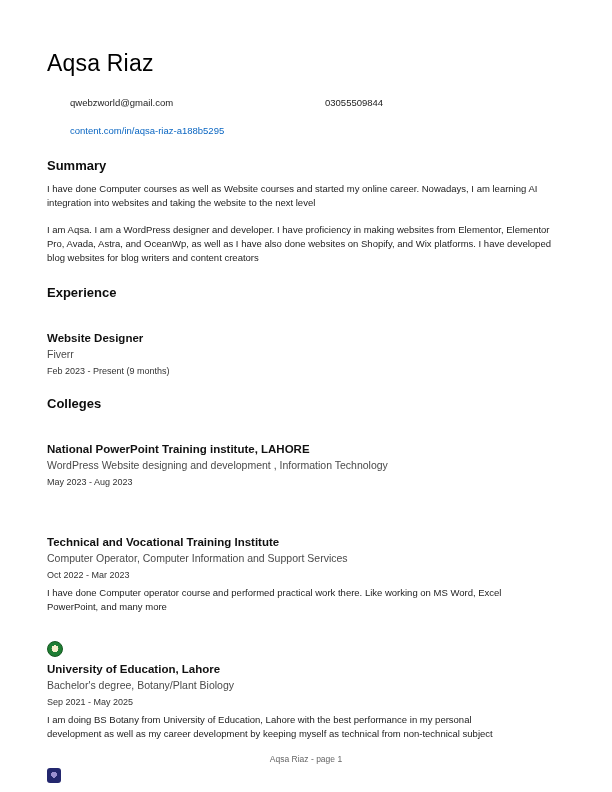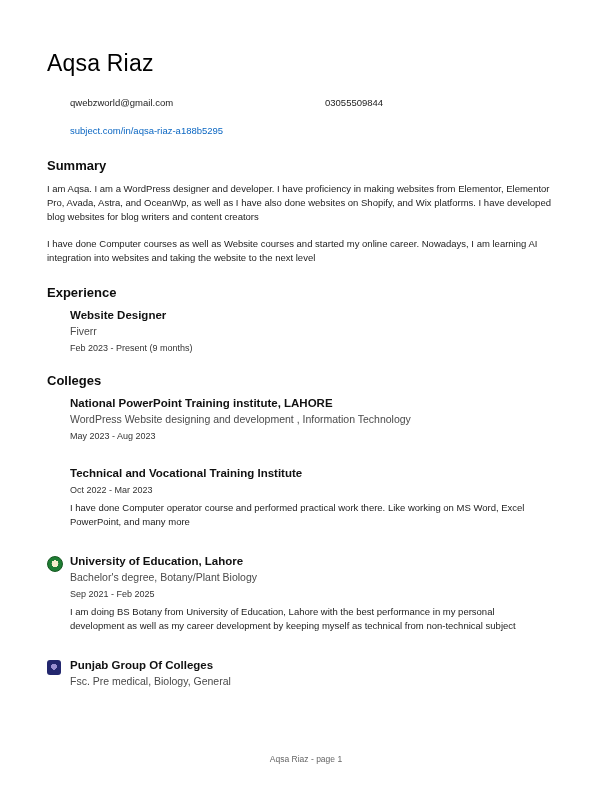--- a/index.html
+++ b/index.html
@@ -46,20 +46,21 @@
   p.summary-p {
     margin: 0 0 13px 0;
     width: 504px;
     font-size: 9.5px;
     line-height: 14px;
     color: #1c1c1c;
   }
   .entry {
     display: flex;
     margin: 0 0 26px 0;
+    flex-direction: column;
   }
   .gutter { flex: 0 0 23px; width: 23px; }
   .entry-content { flex: 1; }
   .entry-title {
     font-size: 11.5px;
     font-weight: 700;
     color: #111;
   }
   .entry-subtitle {
     font-size: 10.5px;
@@ -105,26 +106,26 @@
 <div class="page">
 
   <h1 class="name">Aqsa Riaz</h1>
 
   <div class="contact-row">
     <span class="email">qwebzworld@gmail.com</span>
     <span class="phone">03055509844</span>
   </div>
 
   <div class="linkedin-row">
-    <a class="linkedin" href="#">subject.com/in/aqsa-riaz-a188b5295</a>
+    <a class="linkedin" href="#">content.com/in/aqsa-riaz-a188b5295</a>
   </div>
 
   <h2 class="section-heading">Summary</h2>
+  <p class="summary-p">I have done Computer courses as well as Website courses and started my online career. Nowadays, I am learning AI integration into websites and taking the website to the next level</p>
   <p class="summary-p">I am Aqsa. I am a WordPress designer and developer. I have proficiency in making websites from Elementor, Elementor Pro, Avada, Astra, and OceanWp, as well as I have also done websites on Shopify, and Wix platforms. I have developed blog websites for blog writers and content creators</p>
-  <p class="summary-p">I have done Computer courses as well as Website courses and started my online career. Nowadays, I am learning AI integration into websites and taking the website to the next level</p>
 
   <h2 class="section-heading">Experience</h2>
 
   <div class="entry exp-entry">
     <div class="gutter"></div>
     <div class="entry-content">
       <div class="entry-title">Website Designer</div>
       <div class="entry-subtitle">Fiverr</div>
       <div class="entry-dates">Feb 2023 - Present (9 months)</div>
     </div>
@@ -138,33 +139,34 @@
       <div class="entry-title">National PowerPoint Training institute, LAHORE</div>
       <div class="entry-subtitle">WordPress Website designing and development , Information Technology</div>
       <div class="entry-dates">May 2023 - Aug 2023</div>
     </div>
   </div>
 
   <div class="entry">
     <div class="gutter"></div>
     <div class="entry-content">
       <div class="entry-title">Technical and Vocational Training Institute</div>
+      <div class="entry-subtitle">Computer Operator, Computer Information and Support Services</div>
       <div class="entry-dates">Oct 2022 - Mar 2023</div>
       <p class="entry-desc">I have done Computer operator course and performed practical work there. Like working on MS Word, Excel PowerPoint, and many more</p>
     </div>
   </div>
 
   <div class="entry">
     <div class="gutter">
       <span class="logo uoe"></span>
     </div>
     <div class="entry-content">
       <div class="entry-title">University of Education, Lahore</div>
       <div class="entry-subtitle">Bachelor's degree, Botany/Plant Biology</div>
-      <div class="entry-dates">Sep 2021 - Feb 2025</div>
+      <div class="entry-dates">Sep 2021 - May 2025</div>
       <p class="entry-desc">I am doing BS Botany from University of Education, Lahore with the best performance in my personal development as well as my career development by keeping myself as technical from non-technical subject</p>
     </div>
   </div>
 
   <div class="entry">
     <div class="gutter">
       <span class="logo pgc"></span>
     </div>
     <div class="entry-content">
       <div class="entry-title">Punjab Group Of Colleges</div>

